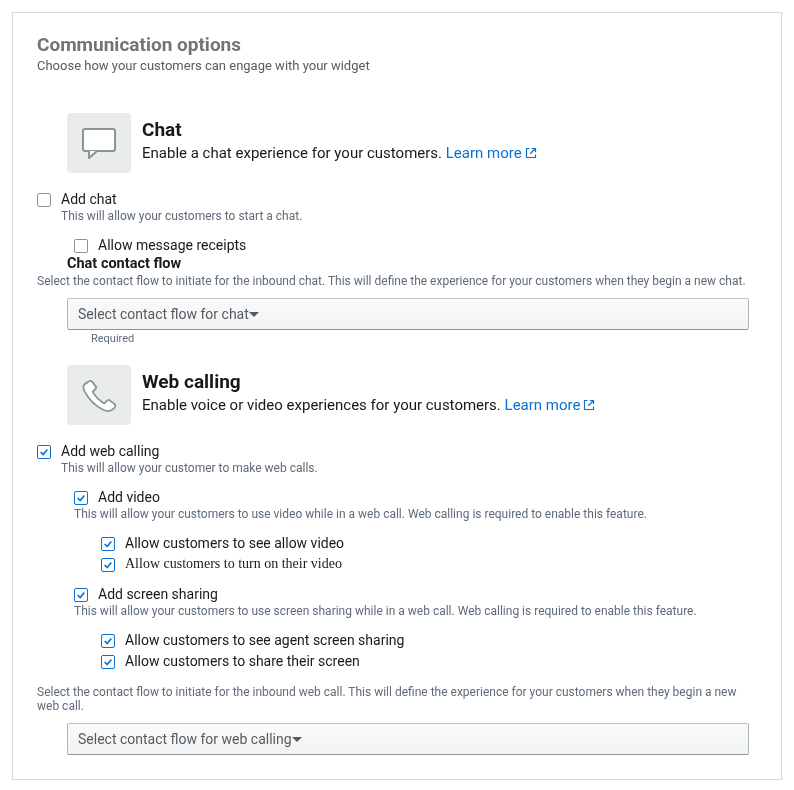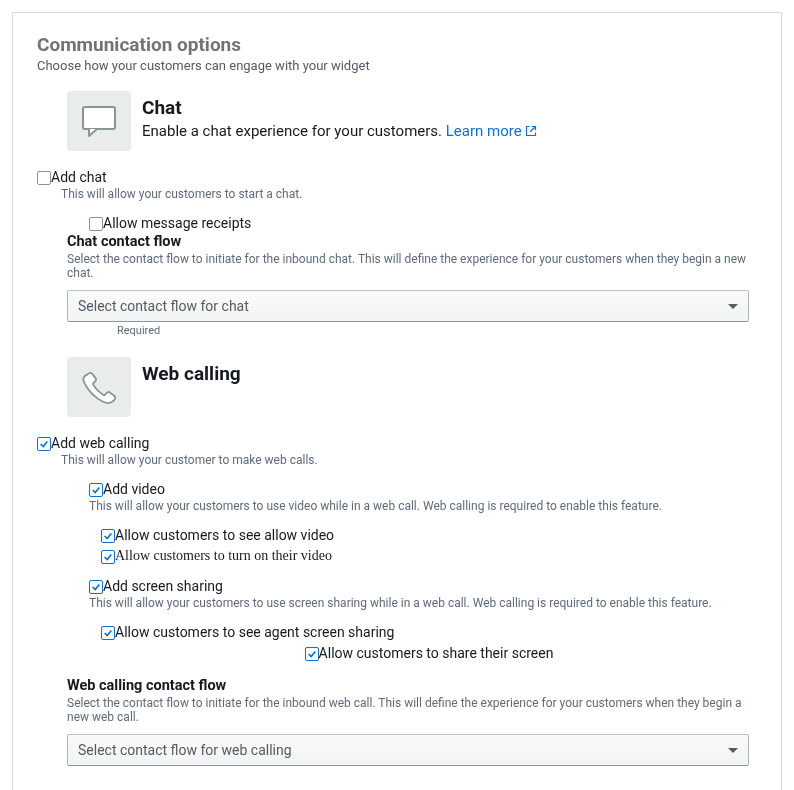--- a/index.html
+++ b/index.html
@@ -20,21 +20,21 @@
     }
     .panel-title {
       font-size: 19px;
       font-weight: 700;
       margin-bottom: 2px;
       color: #737373;
     }
     .panel-subtitle {
       font-size: 13px;
       color: #545b64;
-      margin-bottom: 18px;
+      margin-bottom: 40px;
     }
     .feature-header {
       display: flex;
       align-items: flex-start;
       gap: 11px;
       margin-left: 30px;
       margin-bottom: 18px;
     }
     .feature-icon {
       width: 64px;
@@ -62,20 +62,21 @@
       cursor: pointer;
     }
     .ext-icon {
       display: inline-block;
       margin-left: 3px;
       vertical-align: -1px;
     }
     .checkbox-row {
       display: flex;
       align-items: flex-start;
+      gap: 10px;
       margin-bottom: 2px;
     }
     .checkbox {
       width: 14px;
       height: 14px;
       border: 1.5px solid #879596;
       border-radius: 2px;
       background: #fff;
       flex-shrink: 0;
       margin-top: 2px;
@@ -98,63 +99,61 @@
       font-size: 14px;
       color: #16191f;
       cursor: pointer;
     }
     .checkbox-hint {
       font-size: 12px;
       color: #5f6b7a;
       margin-left: 24px;
       margin-bottom: 14px;
     }
-    .nest-1 { margin-left: 52px; align-items: center; }
+    .nest-1 { margin-left: 37px; align-items: center; }
     .nest-2 { margin-left: 64px; }
     .section-label {
       font-size: 14.5px;
       font-weight: 700;
       margin-left: 30px;
       margin-bottom: 2px;
       margin-top: 2px;
     }
     .section-hint {
       font-size: 12px;
       color: #5f6b7a;
-      margin-left: 30px;
       margin-bottom: 10px;
     }
     .select {
       margin-left: 30px;
       width: calc(100% - 38px);
       background: linear-gradient(#fafafa, #f2f3f3);
       border: 1px solid #aab7b8;
       border-top-color: #b9c4c5;
       border-bottom-color: #8a9698;
       border-radius: 2px;
       height: 32px;
       display: flex;
       align-items: center;
-      justify-content: space-between;
       padding: 0 10px;
       cursor: pointer;
       font-size: 14px;
       color: #545b64;
     }
     .select-caret {
       width: 0;
       height: 0;
       border-left: 5px solid transparent;
       border-right: 5px solid transparent;
       border-top: 5px solid #545b64;
     }
     .required-hint {
       font-size: 11px;
       color: #5f6b7a;
-      margin-left: 60px;
+      margin-left: 34px;
       margin-top: 2px;
       padding-left: 20px;
     }
     .spacer { height: 20px; }
     .sub-option {
       margin-bottom: 5px;
     }
   </style>
 </head>
 <body>
@@ -211,20 +210,30 @@
   <div class="spacer"></div>
 
   <div class="feature-header">
     <div class="feature-icon">
       <svg width="42" height="42" viewBox="0 0 40 40" fill="none">
         <path d="M9 8c2-2 4-2 5 0l3 4c1 1 0 2-1 3l-2 2c3 5 6 8 11 11l2-2c1-1 2-2 3-1l4 3c2 1 2 3 0 5-3 3-6 3-10 1C16 30 10 24 6 16c-2-4-1-6 3-8z" stroke="#879596" stroke-width="1.7" fill="#fff" stroke-linejoin="round"></path>
       </svg>
     </div>
     <div>
       <div class="feature-title">Web calling</div>
+      <div class="feature-desc">
+        <span>Enable voice or video experiences for your customers.</span>
+        <a class="link">
+          <span>Learn more</span><span class="ext-icon"><svg width="12" height="12" viewBox="0 0 16 16" fill="none">
+                <path d="M6 2H2v12h12V10" stroke="#0972d3" stroke-width="1.6"></path>
+                <path d="M9 2h5v5" stroke="#0972d3" stroke-width="1.6"></path>
+                <path d="M14 2L7 9" stroke="#0972d3" stroke-width="1.6"></path>
+              </svg></span>
+        </a>
+      </div>
     </div>
   </div>
 
   <div class="checkbox-row">
     <div class="checkbox checked">
       <svg width="10" height="10" viewBox="0 0 12 12">
           <path d="M2 6l3 3 5-6" stroke="#0972d3" stroke-width="2" fill="none"></path>
         </svg>
     </div>
     <div class="checkbox-label">Add web calling</div>
@@ -269,29 +278,28 @@
   <div class="checkbox-hint nest-1">This will allow your customers to use screen sharing while in a web call. Web calling is required to enable this feature.</div>
 
   <div class="checkbox-row nest-2 sub-option">
     <div class="checkbox checked">
       <svg width="10" height="10" viewBox="0 0 12 12">
           <path d="M2 6l3 3 5-6" stroke="#0972d3" stroke-width="2" fill="none"></path>
         </svg>
     </div>
     <div class="checkbox-label">Allow customers to see agent screen sharing</div>
   </div>
-  <div class="checkbox-row nest-2 sub-option" style="margin-bottom:16px;justify-content:center;">
+  <div class="checkbox-row nest-2 sub-option" style="margin-bottom:16px;">
     <div class="checkbox checked">
       <svg width="10" height="10" viewBox="0 0 12 12">
           <path d="M2 6l3 3 5-6" stroke="#0972d3" stroke-width="2" fill="none"></path>
         </svg>
     </div>
     <div class="checkbox-label">Allow customers to share their screen</div>
   </div>
 
-  <div class="section-label">Web calling contact flow</div>
   <div class="section-hint">Select the contact flow to initiate for the inbound web call. This will define the experience for your customers when they begin a new web call.</div>
   <div class="select">
     <span>Select contact flow for web calling</span>
     <span class="select-caret"></span>
   </div>
 
 </div>
 
 </body></html>

